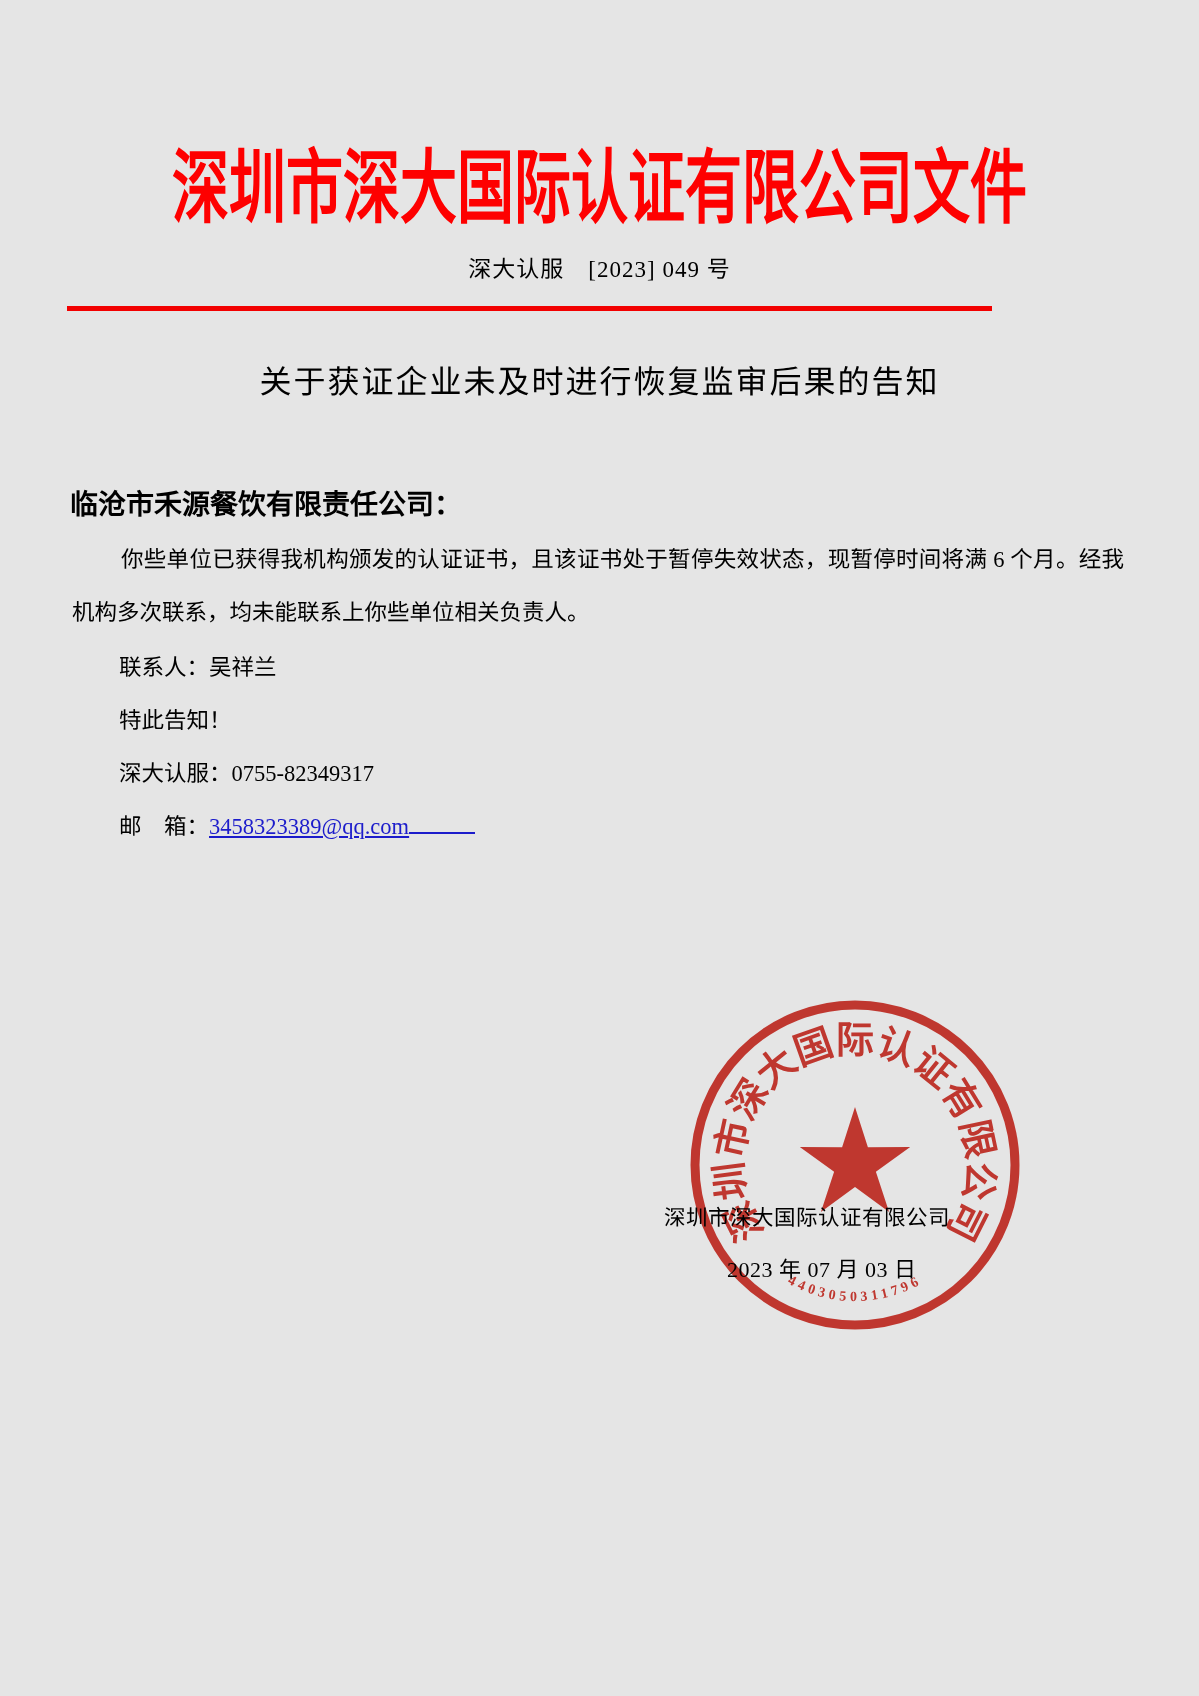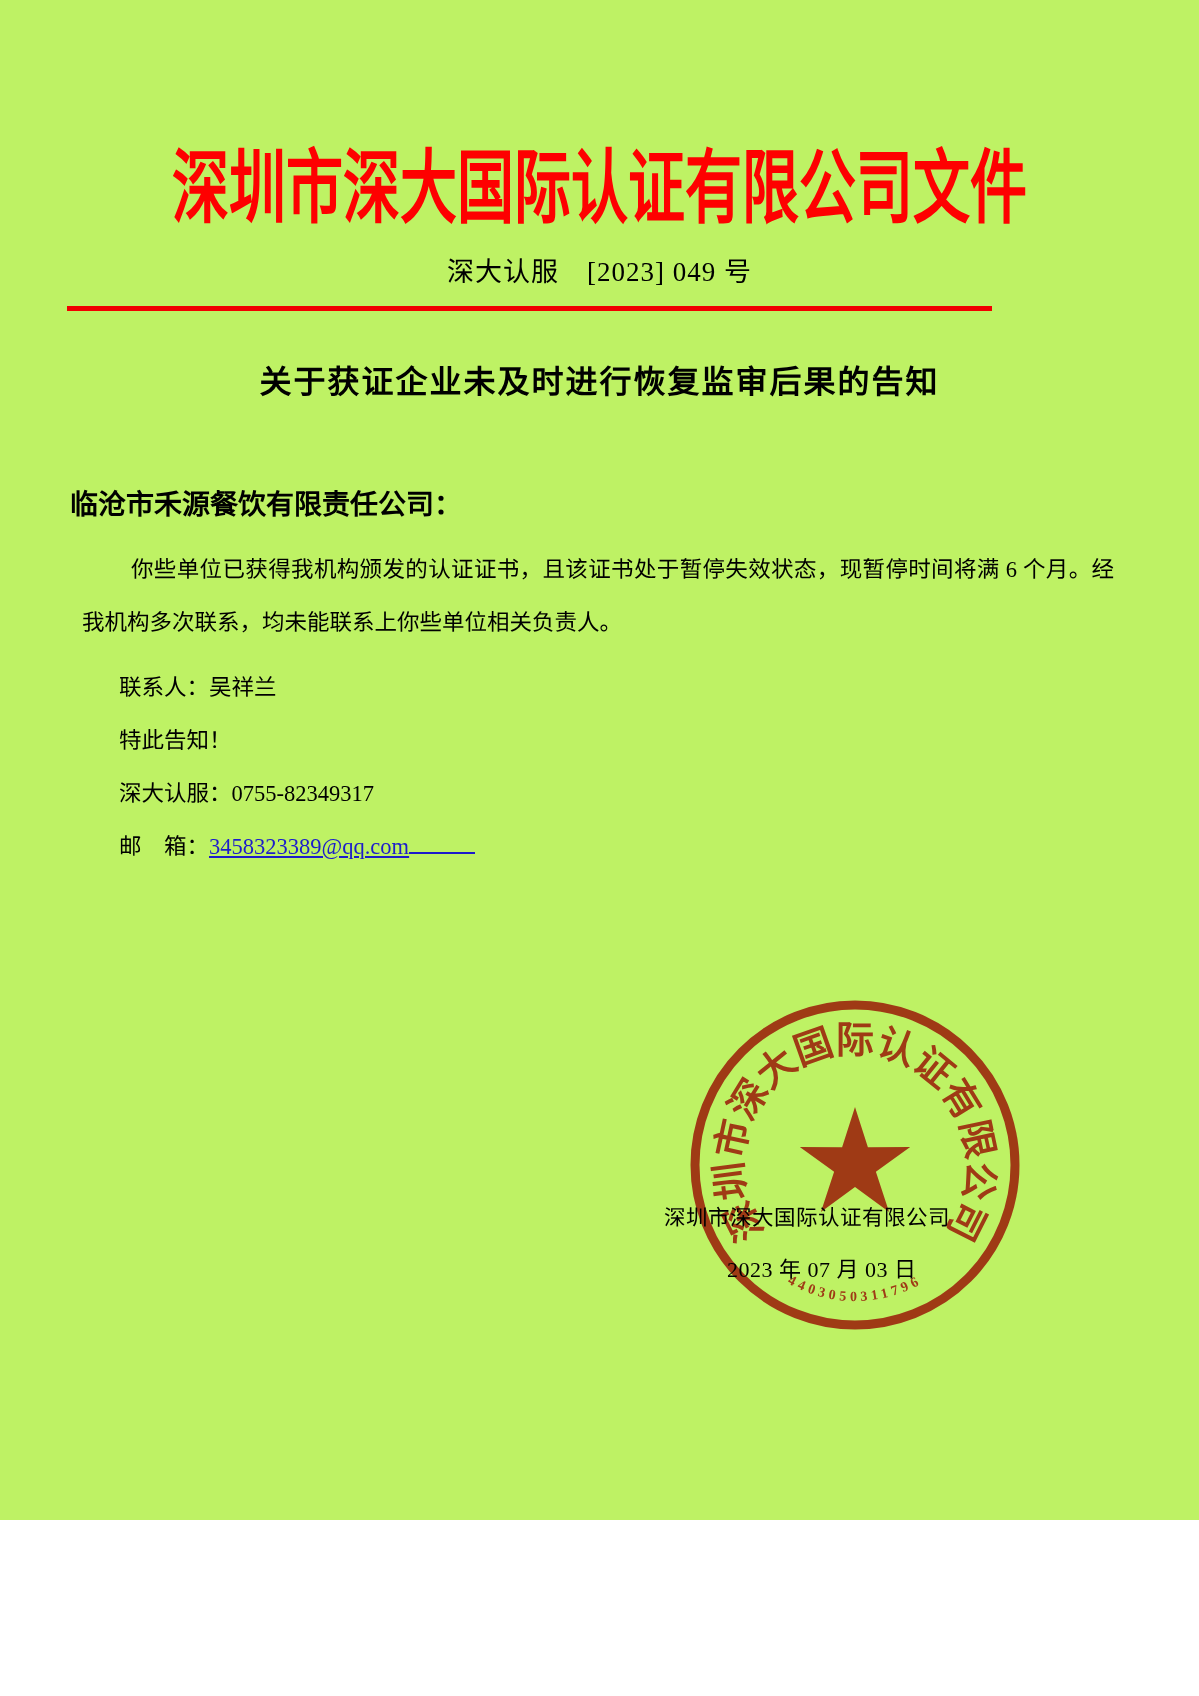--- a/index.html
+++ b/index.html
@@ -1,60 +1,60 @@
 <!DOCTYPE html>
 <html lang="zh-CN"><head>
 <meta charset="utf-8">
 <style>
   html,body{margin:0;padding:0;background:#ffffff;}
   .page{
     position:relative;
-    width:1199px;height:1520px;
-    background:#bef264;
+    width:1199px;height:1696px;
+    background:#e5e5e5;
     overflow:hidden;
     font-family:"Liberation Serif","DejaVu Serif",serif;
     color:#000;
   }
   .org-title{
     position:absolute;top:122px;left:0;width:100%;
     text-align:center;
     color:#fe0000;
     font-size:57px;font-weight:bold;
     letter-spacing:0px;
     transform:scaleY(1.42);
     transform-origin:50% 0;
     white-space:nowrap;
   }
   .doc-number{
     position:absolute;top:250px;left:0;width:100%;
     text-align:center;
-    font-size:27px;letter-spacing:1px;
+    font-size:23px;letter-spacing:1px;
     white-space:nowrap;
   }
   .red-line{
     position:absolute;top:306px;left:67px;
     width:925px;height:5px;background:#f20000;
   }
   .subject{
     position:absolute;top:356px;left:0;width:100%;margin:0;
     text-align:center;
     font-family:"Liberation Sans","DejaVu Sans",sans-serif;
-    font-size:32px;font-weight:bold;letter-spacing:2px;
+    font-size:32px;font-weight:normal;letter-spacing:2px;
     white-space:nowrap;
   }
   .content{
     position:absolute;top:478px;left:70px;width:1056px;
     font-size:22.5px;line-height:53px;
   }
   .recipient{
     font-family:"Liberation Sans","DejaVu Sans",sans-serif;
     font-weight:bold;font-size:28px;
   }
   .para{
-    margin:12px;
+    margin:2px;
     text-align:justify;
     text-indent:49px;
   }
   .line{ text-indent:49px; }
   .email-link{
     color:#1c1ccb;
     text-decoration:underline;
     text-decoration-color:#1c1ccb;
     margin-top:19px;
   }

